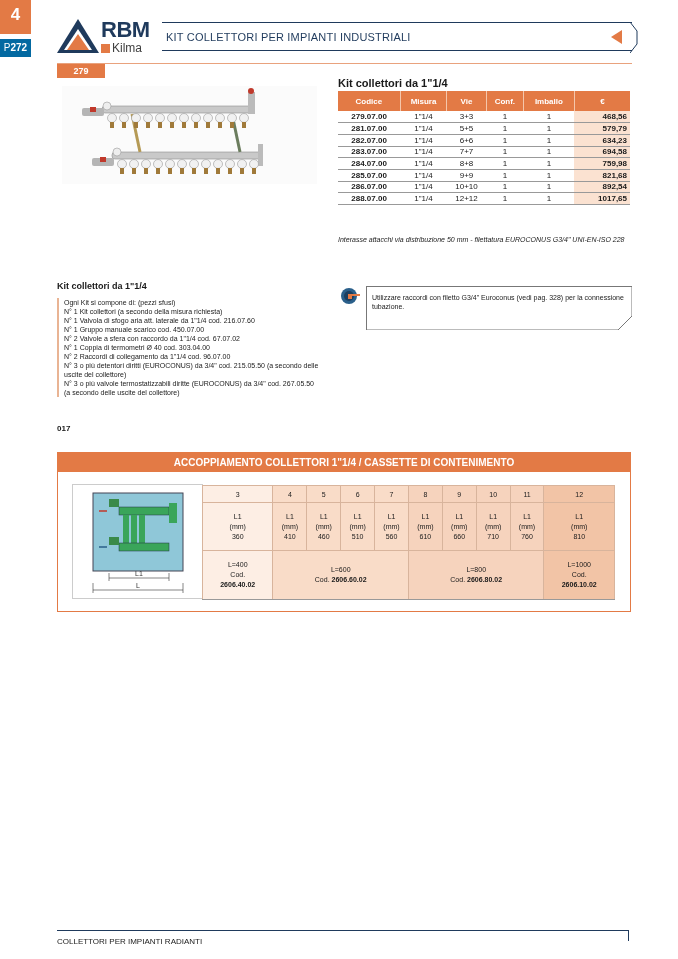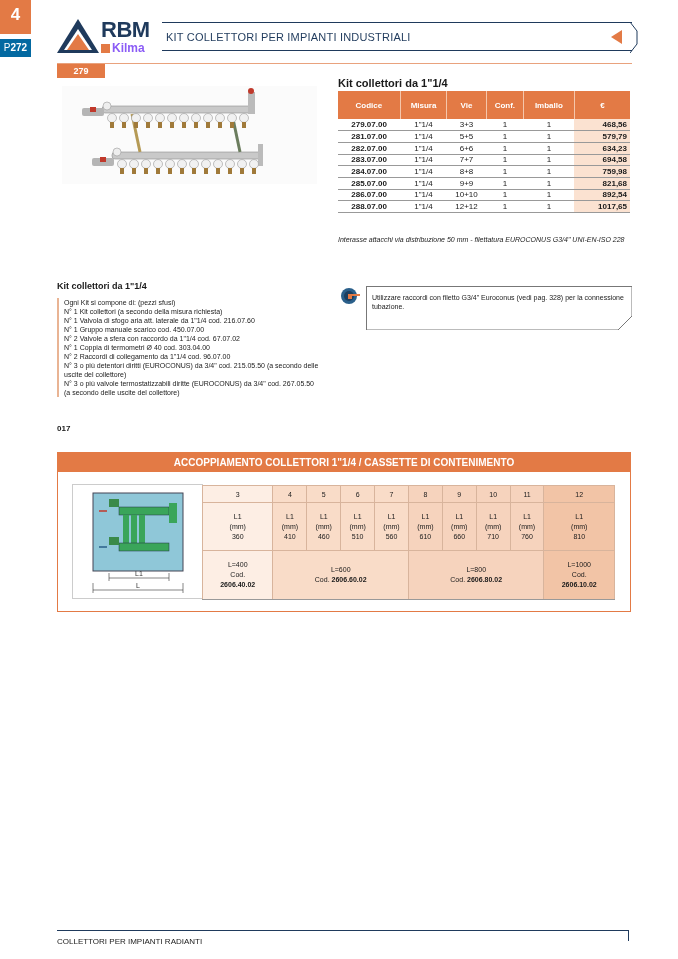--- a/index.html
+++ b/index.html
@@ -7,39 +7,39 @@
 
   
   .chap-tab { position: absolute; left: 0; top: 0; width: 31px; height: 34px; background: #e37a45; color: #fff; font-weight: bold; font-size: 17px; text-align: center; line-height: 30px; }
   .page-tab { position: absolute; left: 0; top: 39px; width: 31px; height: 18px; background: #0369a1; color: #fff; font-size: 10px; text-align: center; line-height: 18px; }
   .page-tab b { font-weight: bold; }
 
   
   .logo { position: absolute; left: 57px; top: 19px; width: 100px; height: 34px; }
   .logo-tri { position: absolute; left: 0; top: 0; }
   .logo-rbm { position: absolute; left: 44px; top: -2px; font-weight: bold; font-size: 22px; color: #1f3a5c; letter-spacing: -0.5px; }
-  .logo-kilma { position: absolute; left: 44px; top: 22px; font-weight: bold; font-size: 12px; color: #8b5cf6; }
+  .logo-kilma { position: absolute; left: 44px; top: 22px; font-weight: normal; font-size: 12px; color: #404040; }
   .logo-kilma .k-ico { display: inline-block; width: 9px; height: 9px; background: #e37a45; margin-right: 2px; vertical-align: -1px; }
 
   
   .hdr-banner { position: absolute; left: 162px; top: 22px; width: 470px; height: 29px; border-top: 1px solid #1f3a5c; border-bottom: 1px solid #1f3a5c; }
   .hdr-banner .ttl { position: absolute; left: 4px; top: 8px; font-size: 11px; color: #1f3a5c; letter-spacing: 0.2px; }
   .hdr-arrow { position: absolute; right: 10px; top: 7px; width: 0; height: 0; border-top: 7px solid transparent; border-bottom: 7px solid transparent; border-right: 11px solid #e37a45; }
   .hdr-corner { position: absolute; right: -6px; top: -1px; width: 8px; height: 31px; }
 
   .rule-orange { position: absolute; left: 57px; top: 63px; width: 575px; height: 1px; background: #e9a27d; }
 
   .badge-279 { position: absolute; left: 57px; top: 64px; width: 48px; height: 14px; background: #e37a45; color: #fff; font-size: 9px; font-weight: bold; text-align: center; line-height: 14px; }
 
   .photo { position: absolute; left: 62px; top: 86px; width: 255px; height: 98px; background: #fbfbfb; }
 
   
   .tbl-title { position: absolute; left: 338px; top: 77px; font-weight: bold; font-size: 11px; }
   table.price { position: absolute; left: 338px; top: 91px; width: 292px; border-collapse: collapse; font-size: 8px; }
-  table.price th { background: #e37a45; color: #fff; font-weight: bold; height: 28px; border-left: 1px solid #f5c6ab; }
+  table.price th { background: #e37a45; color: #fff; font-weight: bold; height: 20px; border-left: 1px solid #f5c6ab; }
   table.price th:first-child { border-left: none; }
   table.price td { text-align: center; height: 11.7px; border-bottom: 1px solid #999; }
   table.price td.code { font-weight: bold; }
   table.price td.eur { background: #fbe2d1; font-weight: bold; text-align: right; padding-right: 3px; }
   .tbl-note { position: absolute; left: 338px; top: 236px; font-size: 7px; font-style: italic; color: #222; }
 
   
   .kit-title { position: absolute; left: 57px; top: 281px; font-weight: bold; font-size: 9px; }
   .kit-list { position: absolute; left: 57px; top: 298px; width: 265px; border-left: 2px solid #e9b494; padding-left: 5px; font-size: 7px; line-height: 9px; }
 

